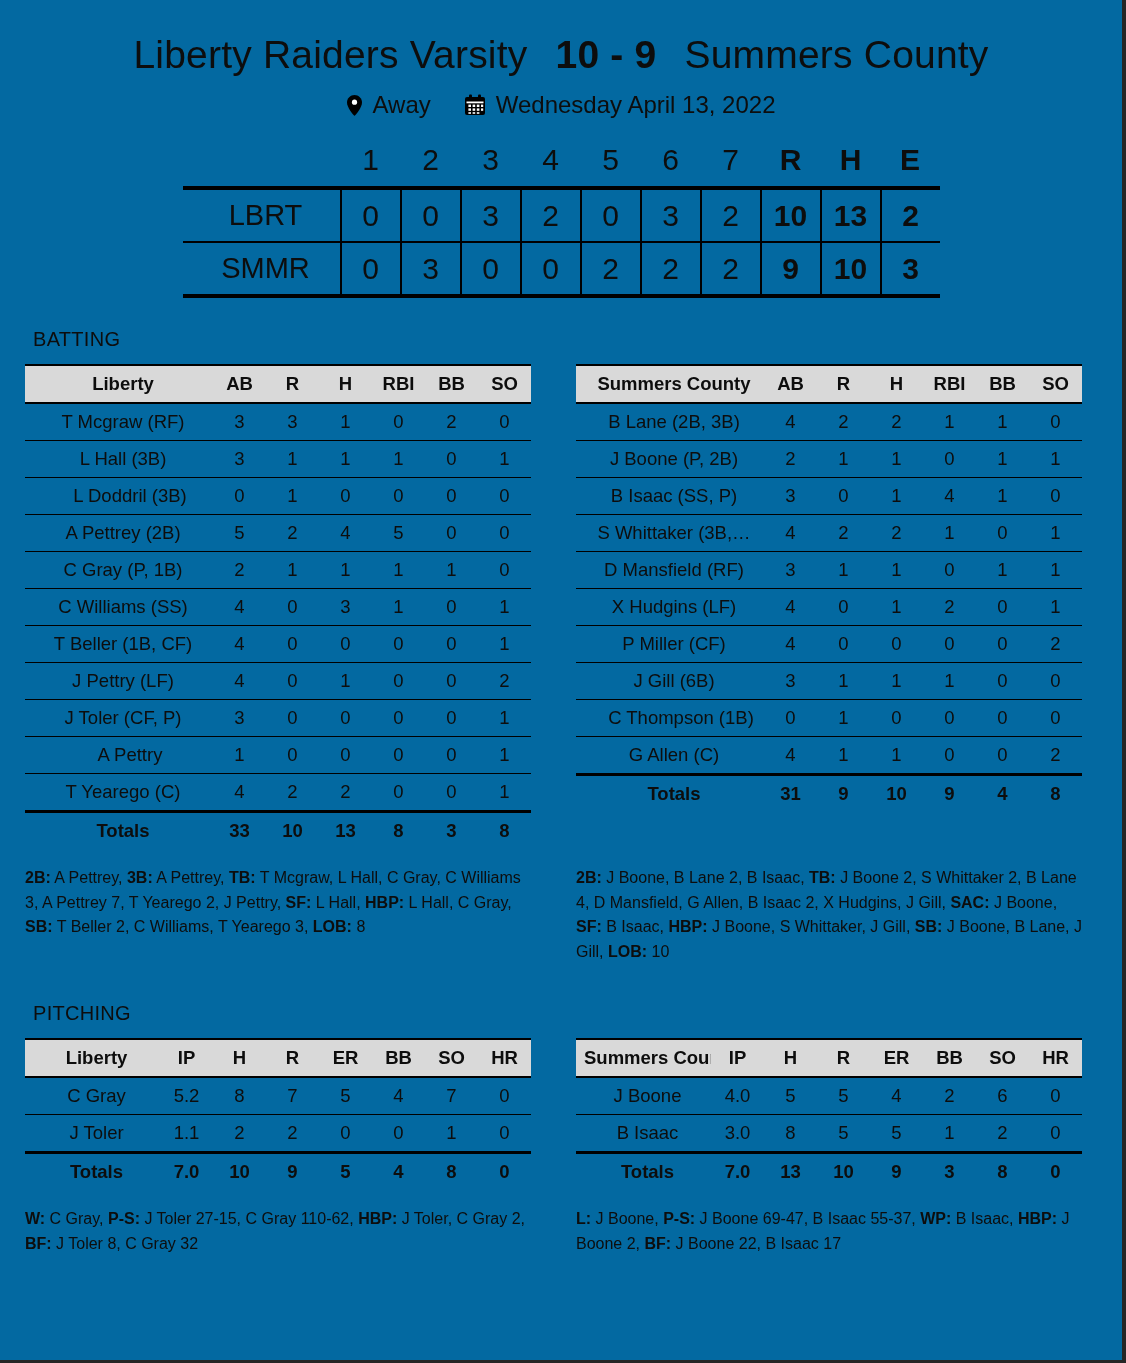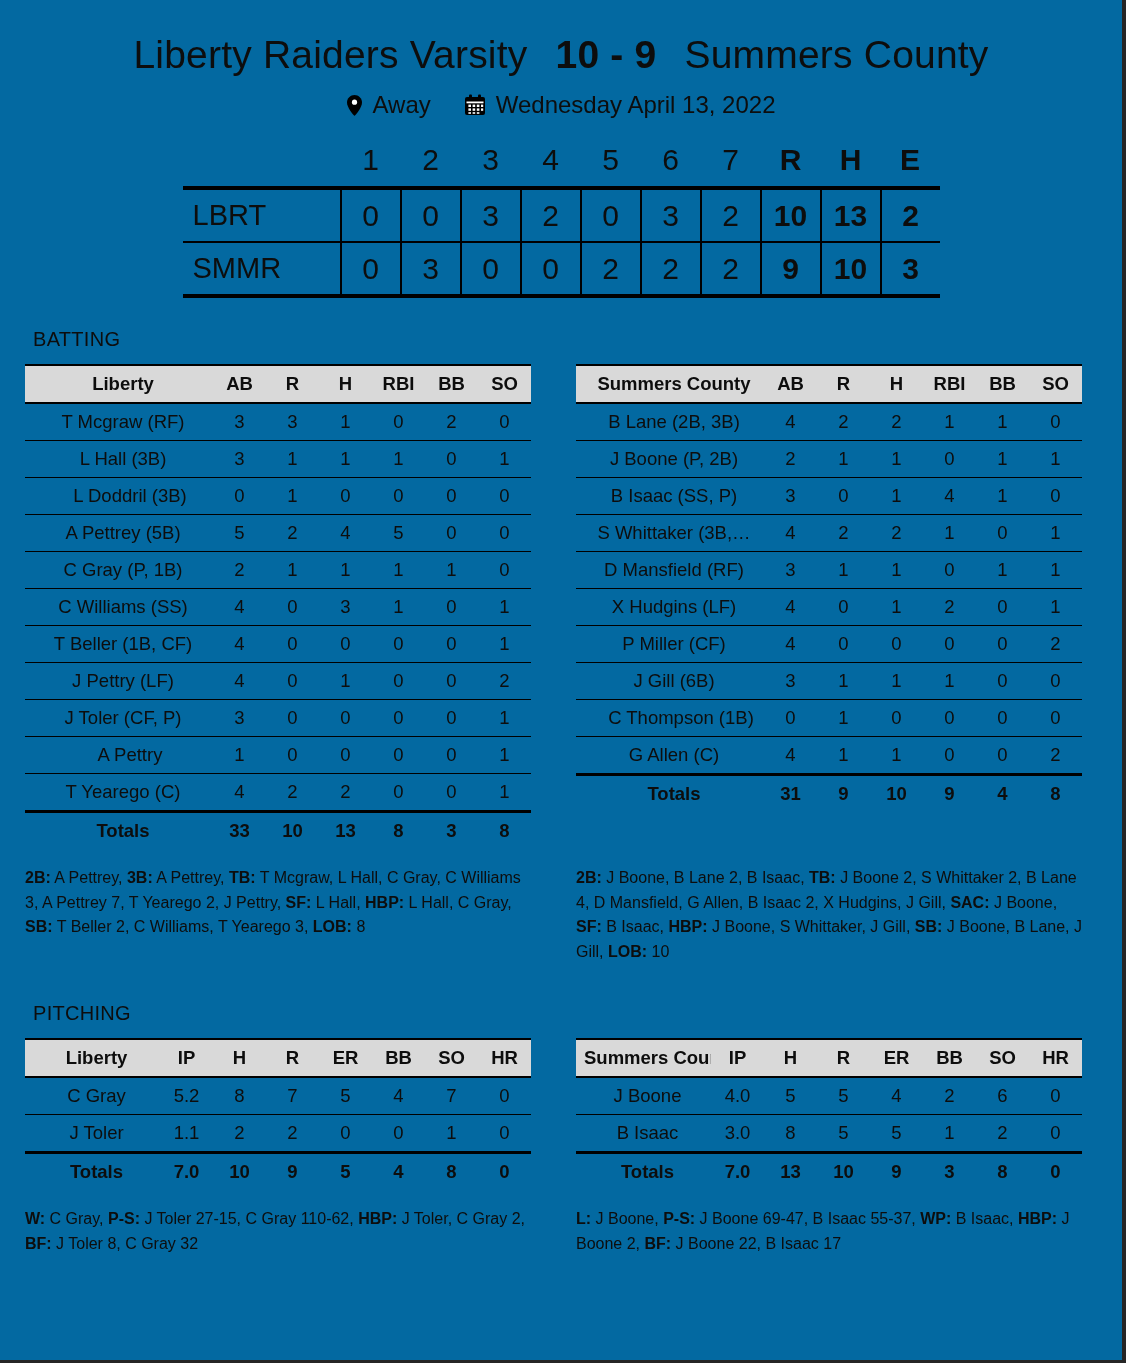--- a/index.html
+++ b/index.html
@@ -16,21 +16,21 @@
   .icon-wrap{display:inline-flex;align-items:center;}
   
   table.ls{border-collapse:collapse;margin:24px auto 0;font-size:30px;}
   .ls thead th{font-weight:400;padding:0 0 9px;text-align:center;}
   .ls thead th.bold{font-weight:700;}
   .ls tbody tr.r1{border-top:4px solid #000;}
   .ls tbody tr.r2{border-top:2.5px solid #000;}
   .ls tbody{border-bottom:4px solid #000;}
   .ls td{border-left:2px solid #000;text-align:center;width:56px;height:49px;}
   .ls td.bold{font-weight:700;}
-  .ls td.team{border-left:none;text-align:left;padding-left:10px;width:146px;font-size:29px;}
+  .ls td.team{border-left:none;text-align:center;padding-left:10px;width:146px;font-size:29px;}
   
   .section-label{margin:30px 0 0 33px;font-size:20px;letter-spacing:.3px;}
   .cols{display:flex;gap:45px;margin:13px 40px 0 25px;}
   .col{flex:1;min-width:0;}
   
   table.stat{width:100%;border-collapse:collapse;font-size:18.5px;table-layout:fixed;}
   .stat thead tr{background:#d9d9d9;}
   .stat thead{border-top:2.5px solid #000;border-bottom:2.5px solid #000;}
   .stat th{font-weight:700;}
   .stat th,.stat td{padding:7px 0;text-align:center;overflow:hidden;white-space:nowrap;}
@@ -182,21 +182,21 @@
             <tr>
               <td class="name indent">L Doddril (3B)</td>
               <td>0</td>
               <td>1</td>
               <td>0</td>
               <td>0</td>
               <td>0</td>
               <td>0</td>
             </tr>
             <tr>
-              <td class="name">A Pettrey (5B)</td>
+              <td class="name">A Pettrey (2B)</td>
               <td>5</td>
               <td>2</td>
               <td>4</td>
               <td>5</td>
               <td>0</td>
               <td>0</td>
             </tr>
             <tr>
               <td class="name">C Gray (P, 1B)</td>
               <td>2</td>

